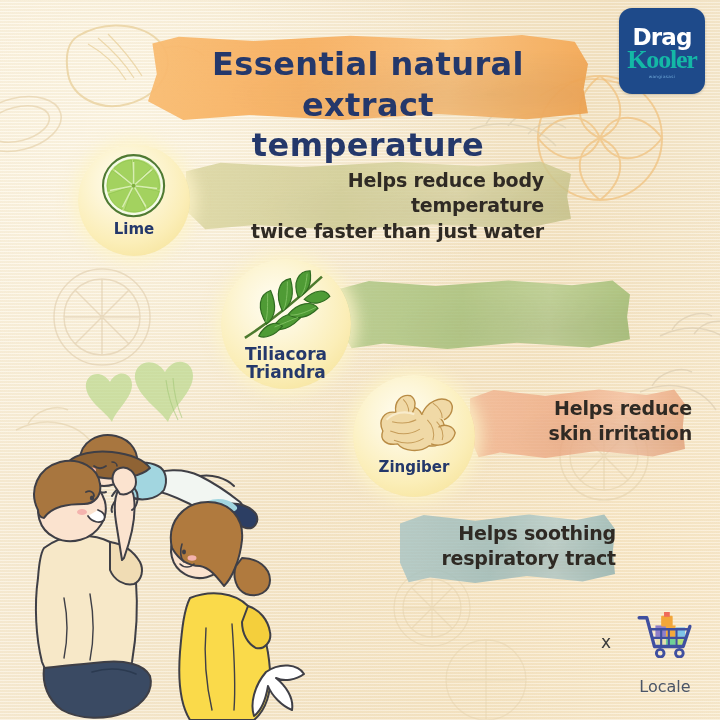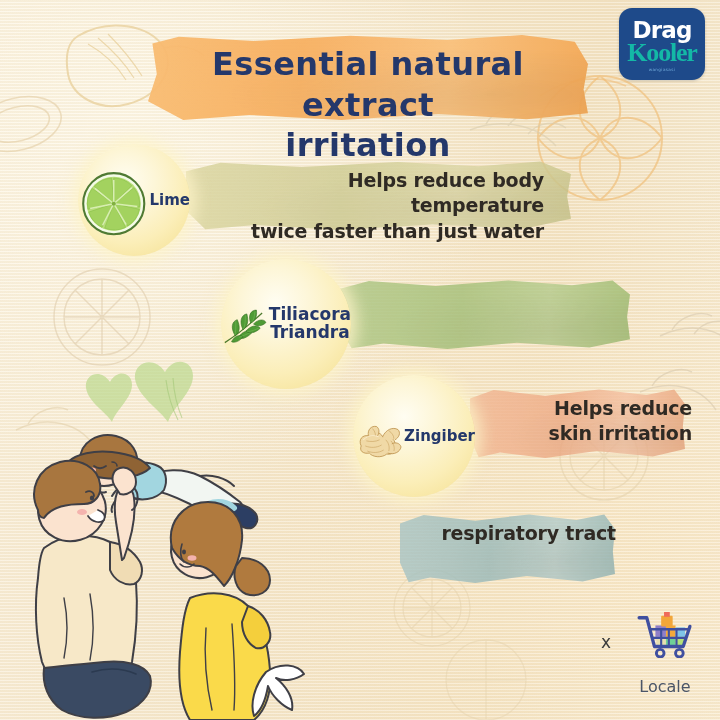--- a/index.html
+++ b/index.html
@@ -109,21 +109,21 @@
     letter-spacing: .4px;
   }
 
   
   .badge {
     position: absolute;
     border-radius: 50%;
     background: radial-gradient(circle at 42% 34%,
                 #fffdf2 0%, #fdf6d8 30%, #fbeeb8 62%, #f6e39a 88%, #f2dc8d 100%);
     box-shadow: 0 0 16px 6px rgba(253,243,200,.85);
-    display: flex; flex-direction: row;
+    display: flex; flex-direction: column;
     align-items: center; justify-content: flex-start;
   }
   .badge .art {
     margin-top: 7px;
     width: 76%; height: 62%;
     display: flex; align-items: center; justify-content: center;
   }
   .badge .art svg { width: 100%; height: 100%; overflow: visible; }
   .badge .blabel {
     color: #24386b;
@@ -155,21 +155,21 @@
     text-align: right;
   }
   #benefit-1 { left: 214px; top: 168px; width: 330px; }
   #benefit-2 { left: 362px; top: 287px; width: 280px; }
   #benefit-3 { left: 492px; top: 396px; width: 200px; }
   #benefit-4 { left: 416px; top: 521px; width: 200px; }
 
   
   #brand-logo {
     position: absolute;
-    left: 619px; top: 8px; width: 86px; height: 72px;
+    left: 619px; top: 8px; width: 86px; height: 86px;
     background: #1e4a8a;
     border-radius: 13px;
     display: flex; flex-direction: column;
     align-items: center; justify-content: center;
     box-shadow: 0 1px 3px rgba(0,0,0,.18);
   }
   #brand-drag {
     color: #ffffff;
     font-family: "DejaVu Sans", sans-serif;
     font-weight: bold;
@@ -312,21 +312,21 @@
   </svg>
 
   <div class="stroke" id="title-stroke"></div>
   <div class="stroke" id="stroke-1"></div>
   <div class="stroke" id="stroke-2"></div>
   <div class="stroke" id="stroke-3"></div>
   <div class="stroke" id="stroke-4"></div>
 
   <div id="title-text">
     <div>Essential natural extract</div>
-    <div>irritation</div>
+    <div>temperature</div>
   </div>
 
   <div id="brand-logo">
     <div id="brand-drag">Drag</div>
     <div id="brand-kooler">Kooler</div>
     <div id="brand-tagline">wangiasasi</div>
   </div>
 
   <div class="badge" id="badge-lime">
     <div class="art">
@@ -411,20 +411,21 @@
     <div class="blabel">Zingiber</div>
   </div>
 
   <div class="benefit" id="benefit-3">
     <div>Helps reduce</div>
     <div>skin irritation</div>
   </div>
 
 
   <div class="benefit" id="benefit-4">
+    <div>Helps soothing</div>
     <div>respiratory tract</div>
   </div>
 
   <svg id="family" viewBox="0 0 320 302">
     <g stroke="#3f3f46" stroke-width="2" fill="none" stroke-linecap="round" stroke-linejoin="round">
 
       <g>
 
         <path d="M150 60 C168 50 190 50 206 58 C222 66 236 76 246 84
                  C252 90 250 100 242 100 C228 100 210 94 196 86

